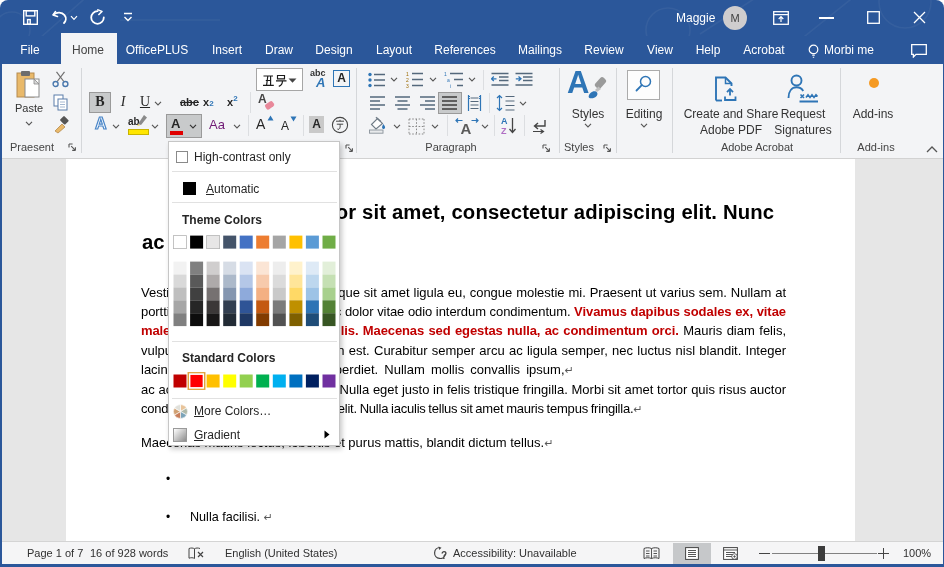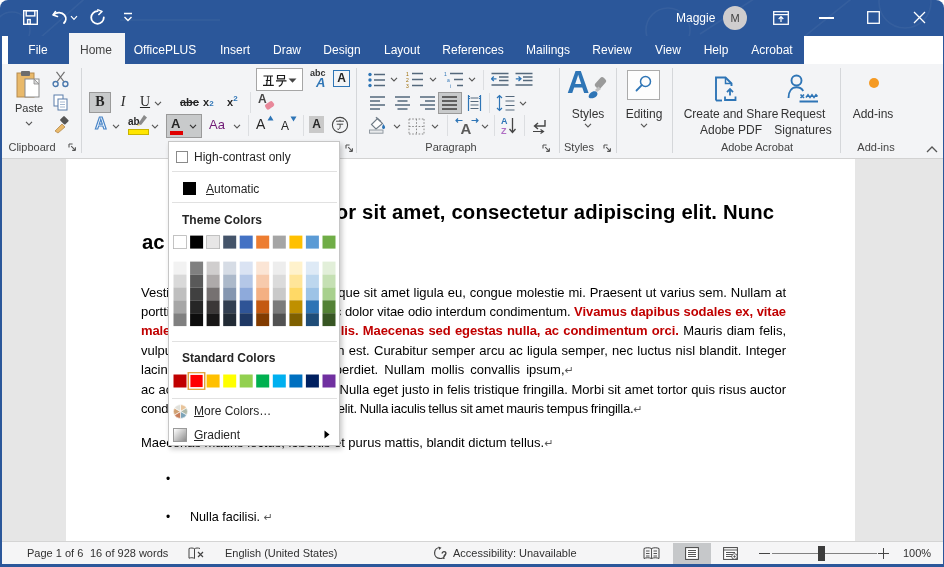--- a/index.html
+++ b/index.html
@@ -1,19 +1,19 @@
 <!DOCTYPE html>
 <html><head>
 <meta charset="utf-8">
 <style>
 html,body{margin:0;padding:0;background:#fff}
 #app{position:relative;width:944px;height:567px;font-family:"Liberation Sans",sans-serif;overflow:hidden;background:#fff}
 .abs{position:absolute}
 #titlebar{position:absolute;left:0;top:0;width:944px;height:36px;background:#2b579a;border-radius:8px 8px 0 0;overflow:hidden}
-#menubar{position:absolute;left:8px;top:36px;width:796px;height:28px;background:#2b579a}
+#menubar{position:absolute;left:0;top:36px;width:944px;height:28px;background:#2b579a}
 #ribbon{position:absolute;left:0;top:64px;width:944px;height:95px;background:#f3f4f6;border-bottom:1px solid #d2d2d2;box-sizing:border-box}
 #docarea{position:absolute;left:0;top:159px;width:944px;height:382px;background:#e6e6e6}
 #page{position:absolute;left:66px;top:0;width:789px;height:382px;background:#fff}
 #statusbar{position:absolute;left:0;top:541px;width:944px;height:23px;background:#f5f5f6;border-top:1px solid #d4d4d4;box-sizing:border-box}
 #bluebottom{position:absolute;left:0;top:564px;width:944px;height:3px;background:#2b579a}
 .sideborder{position:absolute;top:33px;width:1.5px;height:534px;background:#2b579a}
 .tab{position:absolute;top:0;height:28px;line-height:28px;color:#fff;font-size:12px;transform:translateX(-50%);white-space:nowrap}
 .glabel{position:absolute;font-size:11px;color:#444;transform:translateX(-50%);white-space:nowrap}
 .gsep{position:absolute;width:1px;background:#d5d7da;top:4px;height:85px}
 .fsep{position:absolute;width:1px;background:#dcdee1}
@@ -90,21 +90,21 @@
     <div class="tab" style="left:465px">References</div>
     <div class="tab" style="left:540px">Mailings</div>
     <div class="tab" style="left:604px">Review</div>
     <div class="tab" style="left:660px">View</div>
     <div class="tab" style="left:708px">Help</div>
     <div class="tab" style="left:764px">Acrobat</div>
     <svg class="abs" style="left:807px;top:8px" width="13" height="15" viewBox="0 0 13 15">
       <circle cx="6.5" cy="5.5" r="4.3" fill="none" stroke="#fff" stroke-width="1.2"></circle>
       <path d="M4.8 9.5 L8.2 9.5 M5.2 11.3 L7.8 11.3 M5.8 13.2 L7.2 13.2" stroke="#fff" stroke-width="1.1"></path>
     </svg>
-    <div class="tab" style="left:849px">Tell me</div>
+    <div class="tab" style="left:849px">Morbi me</div>
     <svg class="abs" style="left:911px;top:8px" width="16" height="14" viewBox="0 0 16 14">
       <path d="M0.7 0.7 H15.3 V10.3 H5 L2.4 13 V10.3 H0.7 Z" fill="none" stroke="#fff" stroke-width="1.3"></path>
     </svg>
   </div>
   <div id="ribbon">
 
     <svg class="abs" style="left:16px;top:6px" width="26" height="32" viewBox="0 0 26 32">
       <rect x="1" y="3" width="17" height="24" fill="#e9b96a" stroke="#b58a4e" stroke-width="1"></rect>
       <rect x="5" y="1" width="9" height="5" rx="1" fill="#6d6d6d"></rect>
       <rect x="9" y="9" width="14" height="18" fill="#fff" stroke="#8a8a8a" stroke-width="1"></rect>
@@ -121,21 +121,21 @@
     </svg>
     <svg class="abs" style="left:53px;top:30px" width="16" height="17" viewBox="0 0 16 17">
       <rect x="1" y="1" width="9" height="11" fill="#fff" stroke="#5b7da9" stroke-width="1"></rect>
       <rect x="5" y="5" width="9" height="11" fill="#fff" stroke="#5b7da9" stroke-width="1"></rect>
       <path d="M7 8 H12 M7 10.5 H12 M7 13 H12" stroke="#9ab0cc" stroke-width="0.9"></path>
     </svg>
     <svg class="abs" style="left:52px;top:52px" width="18" height="18" viewBox="0 0 18 18">
       <rect x="9" y="1" width="7" height="6" rx="1" fill="#555" transform="rotate(45 12 4)"></rect>
       <path d="M3 15 L10 8 L13 11 L6 17 Z" fill="#e9b96a" stroke="#b58a4e" stroke-width="0.8"></path>
     </svg>
-    <div class="glabel" style="left:32px;top:77px">Clipboard</div>
+    <div class="glabel" style="left:32px;top:77px">Praesent</div>
     <svg class="abs" style="left:68px;top:79px" width="9" height="9" viewBox="0 0 9 9">
         <path d="M1 1 H4.6 M1 1 V4.6" fill="none" stroke="#555" stroke-width="1.1"></path>
         <path d="M3.2 3.2 L7.4 7.4 M7.4 7.4 V4.2 M7.4 7.4 H4.2" fill="none" stroke="#555" stroke-width="1.1"></path>
       </svg>
     <div class="gsep" style="left:81px"></div>
 
     <div class="combo" style="left:256px;top:4px;width:47px;height:23px">
       <svg class="abs" style="left:5px;top:4.5px" width="26" height="14" viewBox="0 0 26 14">
         <g stroke="#1a1a1a" stroke-width="1.15" fill="none">
           <path d="M1.5 2 H11 M5.8 2.2 L4.6 11.2 M8.6 2.2 V11.2 M3.8 6.5 H9.2 M1 11.4 H11.8"></path>
@@ -484,21 +484,21 @@
       <path d="M7.5 7.5 L1.4 4 A7 7 0 0 1 7.5 0.5 Z" fill="#e0e0da" stroke="#fff" stroke-width="0.6"></path>
     </svg>
     <div class="menutext" style="left:25px;top:262px"><span style="text-decoration:underline">M</span>ore Colors…</div>
     <div class="abs" style="left:4px;top:286px;width:14px;height:14px;border:1px solid #9a9a9a;background:linear-gradient(135deg,#ffffff 0%,#8c8c8c 100%);box-sizing:border-box"></div>
     <div class="menutext" style="left:25px;top:286px"><span style="text-decoration:underline">G</span>radient</div>
     <svg class="abs" style="left:155px;top:288px" width="6" height="9" viewBox="0 0 6 9">
         <path d="M0.5 0.5 L5.5 4.5 L0.5 8.5 Z" fill="#000"></path>
       </svg>
   </div>
   <div id="statusbar">
-    <div class="sbtext" style="left:27px">Page 1 of 6</div>
+    <div class="sbtext" style="left:27px">Page 1 of 7</div>
     <div class="sbtext" style="left:90px">16 of 928 words</div>
     <svg class="abs" style="left:188px;top:5px" width="17" height="13" viewBox="0 0 17 13">
       <path d="M1 1.5 C3 0.8 5 0.8 6.5 1.8 L6.5 11.5 C5 10.5 3 10.5 1 11.2 Z" fill="none" stroke="#444" stroke-width="1"></path>
       <path d="M6.5 1.8 C8 0.8 10 0.8 12 1.5" fill="none" stroke="#444" stroke-width="1"></path>
       <path d="M10 5 L15 10 M15 5 L10 10" stroke="#444" stroke-width="1.2"></path>
     </svg>
     <div class="sbtext" style="left:225px">English (United States)</div>
     <svg class="abs" style="left:433px;top:4px" width="16" height="15" viewBox="0 0 16 15">
       <path d="M7 1.5 A5.5 5.5 0 1 0 12.5 8" fill="none" stroke="#444" stroke-width="1.2"></path>
       <path d="M5.5 0.5 L8.5 1.8 L6.2 4" fill="#444"></path>

